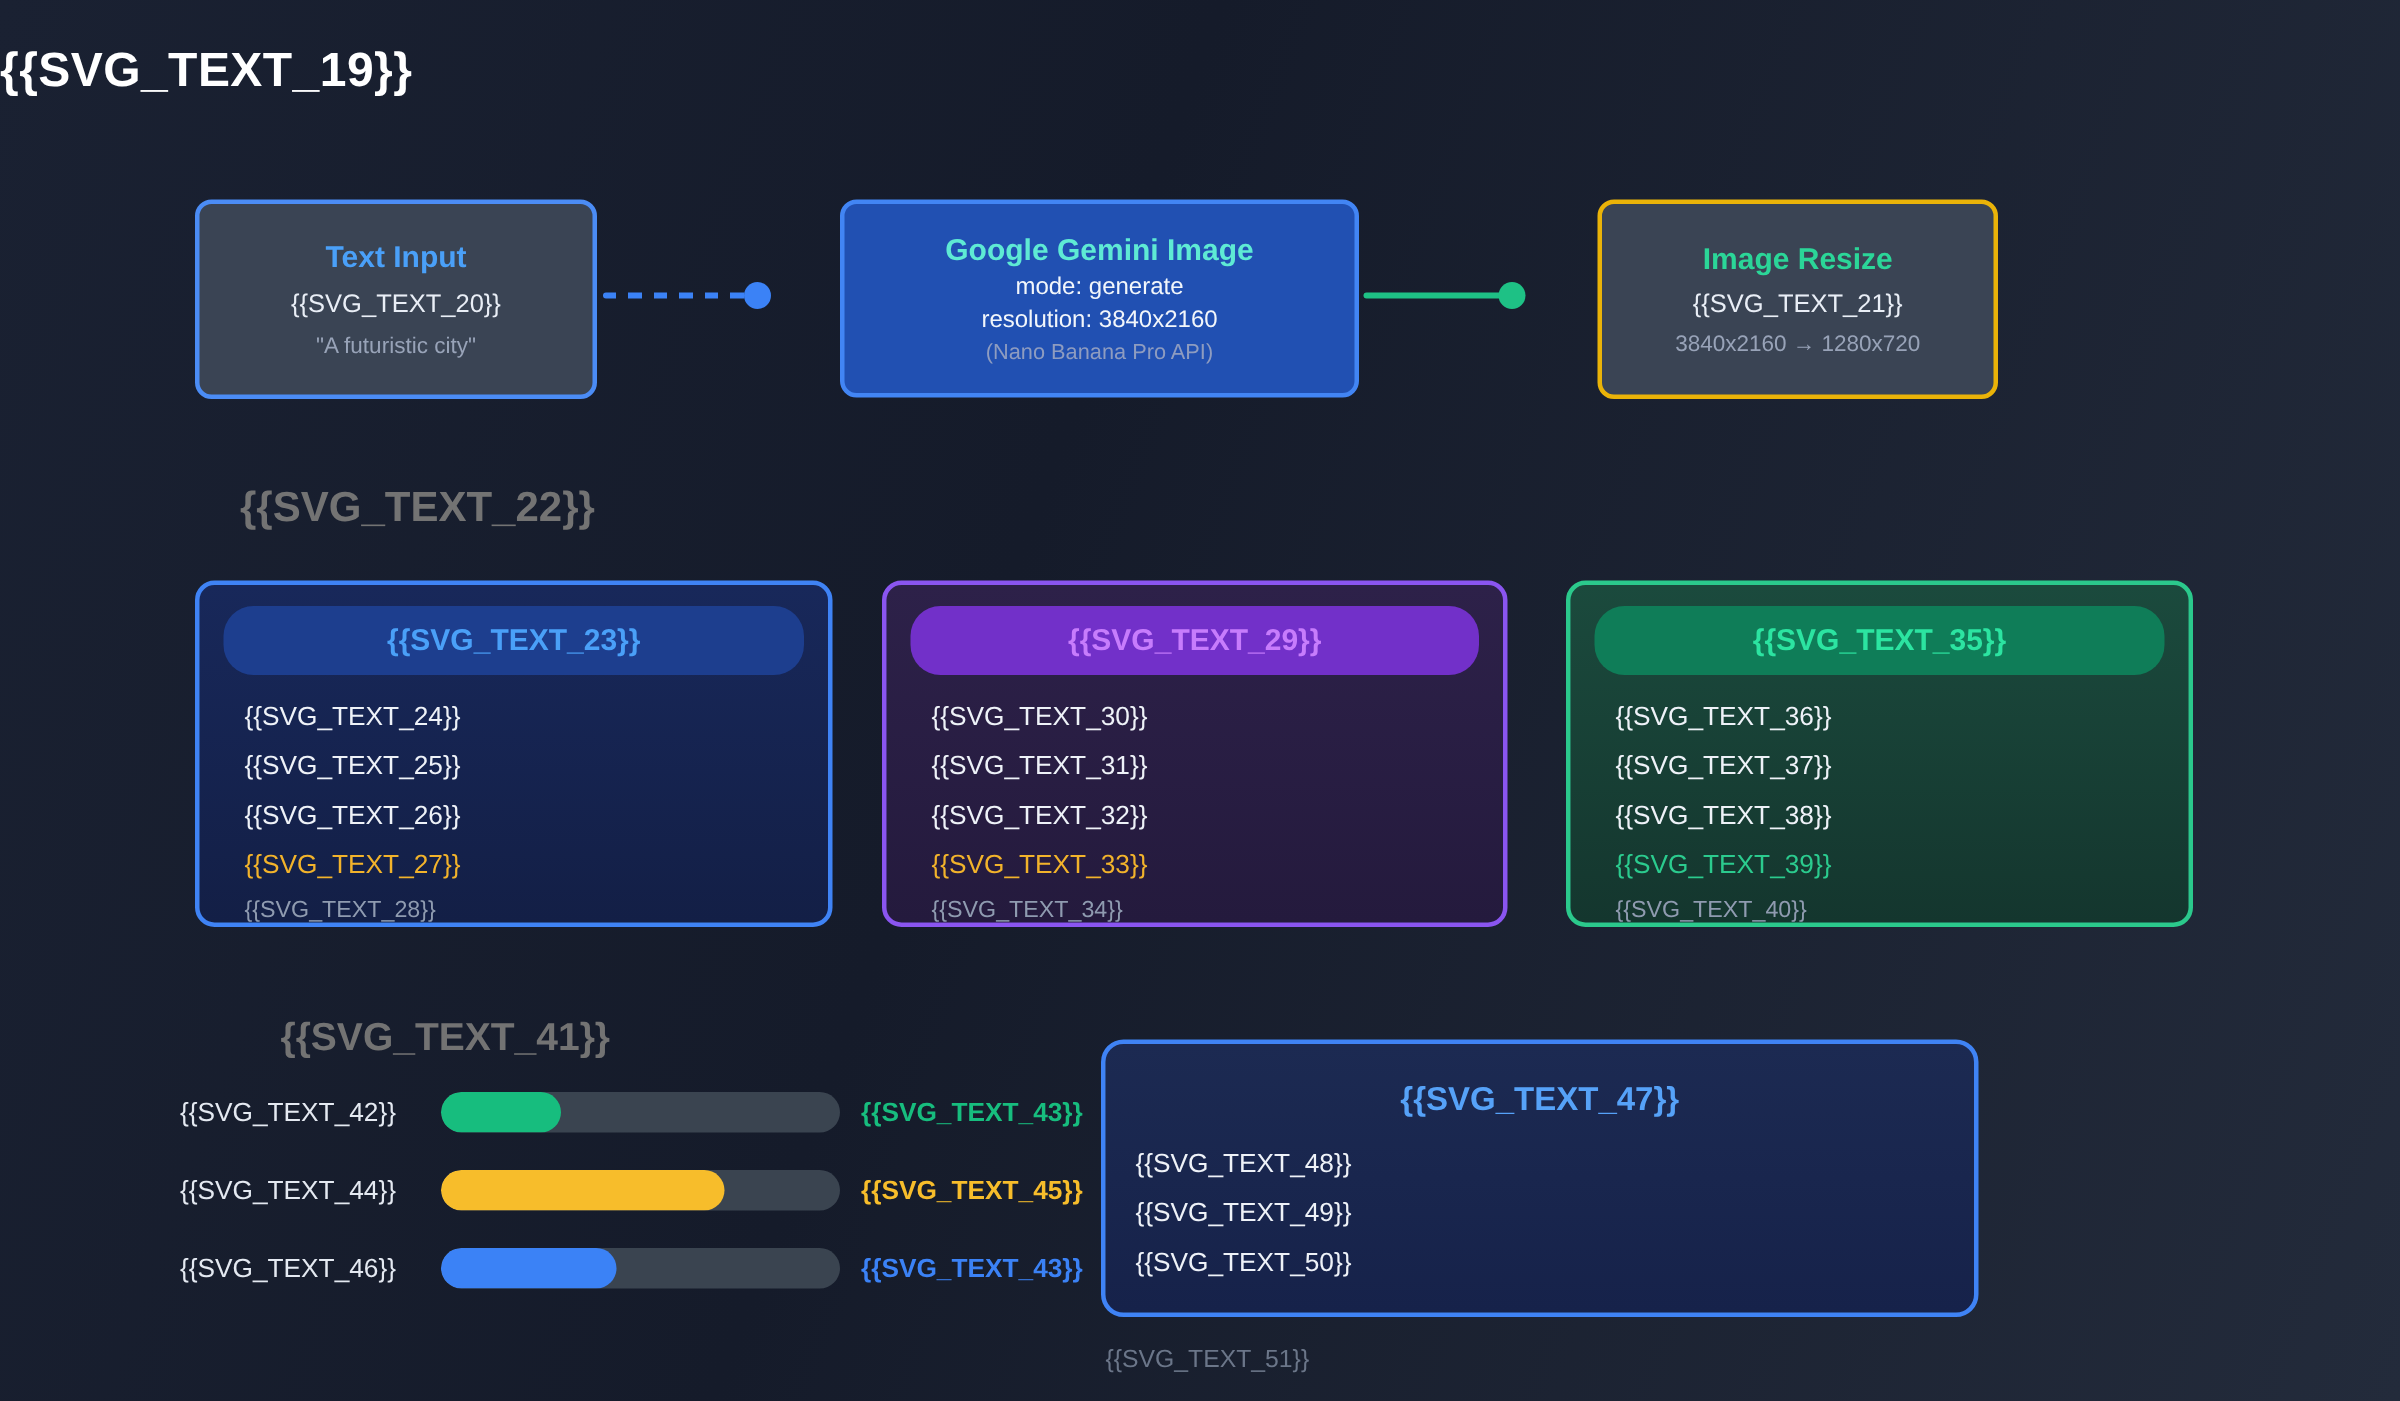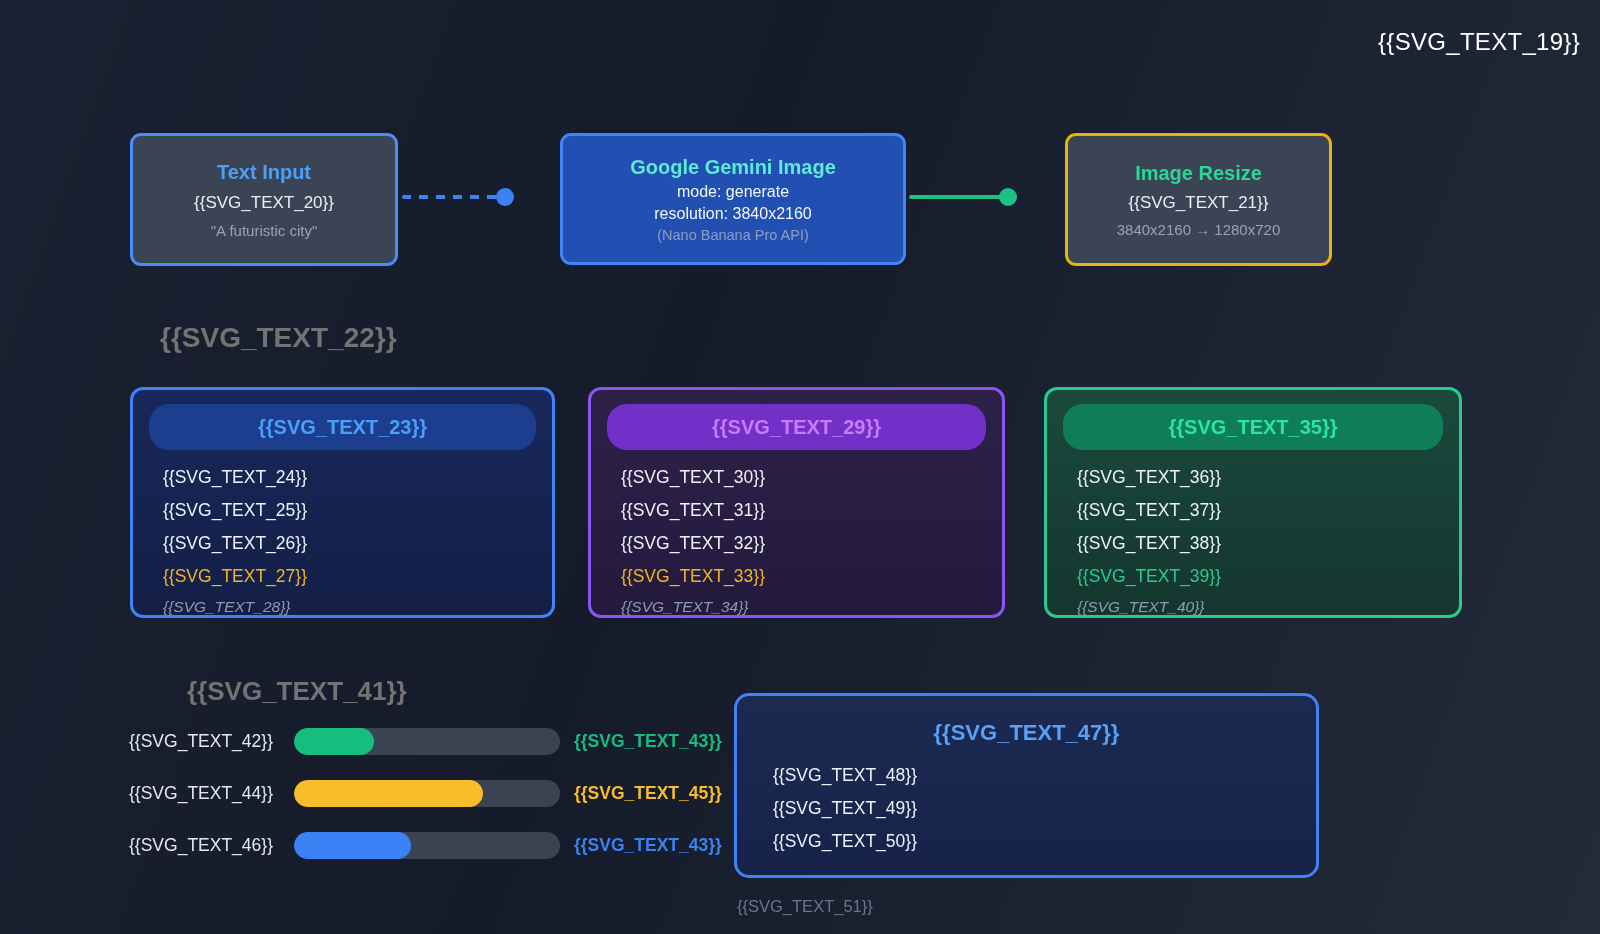--- a/index.html
+++ b/index.html
@@ -6,22 +6,22 @@
   body{
     width:1600px;height:934px;position:relative;overflow:hidden;
     background:linear-gradient(110deg,#1a2132 0%,#151b2a 42%,#232b3b 100%);
     font-family:"Liberation Sans",sans-serif;
     -webkit-font-smoothing:antialiased;
   }
   .abs{position:absolute;}
 
   
   .page-title{
-    left:0;top:28px;width:1580px;text-align:right;
-    font-size:24px;font-weight:normal;color:#ffffff;letter-spacing:.3px;
+    left:0;top:28px;width:1580px;text-align:left;
+    font-size:32px;font-weight:bold;color:#ffffff;letter-spacing:.3px;
   }
 
   
   .node{
     border-radius:11px;display:flex;flex-direction:column;
     align-items:center;justify-content:center;text-align:center;
     box-sizing:border-box;
   }
   .node-slate{background:#3a4454;border:3px solid #4b8cf5;}
   .node-blue{background:#2150b2;border:3px solid #4285f4;}
@@ -67,38 +67,38 @@
     display:flex;align-items:center;justify-content:center;
     font-size:20px;font-weight:bold;
   }
   #card-0 .card-pill{background:#1d3e8e;color:#4aa0f8;}
   #card-1 .card-pill{background:#7230c9;color:#c77cfc;}
   #card-2 .card-pill{background:#0f7d58;color:#2ce4a1;}
   .card-items{padding:11px 0 0 30px;}
   .card-item{font-size:17.5px;line-height:33px;color:#eef2f8;}
   .card-item-hl-yellow{font-size:17.5px;line-height:33px;color:#f2b32b;}
   .card-item-hl-green{font-size:17.5px;line-height:33px;color:#2bcb8e;}
-  .card-item-muted{font-size:15.5px;line-height:28px;color:#8f9bb0;font-style:italic;}
+  .card-item-muted{font-size:15.5px;line-height:28px;color:#8f9bb0;}
 
   
-  .bar-label{width:162px;left:120px;text-align:center;font-size:17.5px;color:#e4e9f1;line-height:27px;}
+  .bar-label{width:162px;left:120px;text-align:left;font-size:17.5px;color:#e4e9f1;line-height:27px;}
   .bar-track{left:294px;width:266px;height:27px;border-radius:14px;background:#3a4450;overflow:hidden;}
   .bar-fill{height:100%;border-radius:14px;}
   .bar-value{left:574px;font-size:17.5px;font-weight:bold;line-height:27px;}
   .row-0{top:728px;} .row-1{top:780px;} .row-2{top:832px;}
   .bar-label.row-0,.bar-label.row-1,.bar-label.row-2{line-height:27px;}
 
   
   #summary-card{
     left:734px;top:693px;width:585px;height:185px;
     border:3px solid #3f83f5;border-radius:15px;box-sizing:border-box;
     background:linear-gradient(180deg,#1c2a52 0%,#16224a 100%);
   }
   .summary-title{margin-top:24px;text-align:center;font-size:22px;font-weight:bold;color:#56a2f8;}
-  .summary-items{margin-top:13px;padding-left:36px;}
+  .summary-items{margin-top:13px;padding-left:20px;}
   .summary-item{font-size:17.5px;line-height:33px;color:#eef2f8;}
 
   
   .footer-note{left:737px;top:897px;font-size:16.5px;color:#6b7689;}
 </style>
 </head>
 <body>
 
 <div class="abs page-title">{{SVG_TEXT_19}}</div>
 

